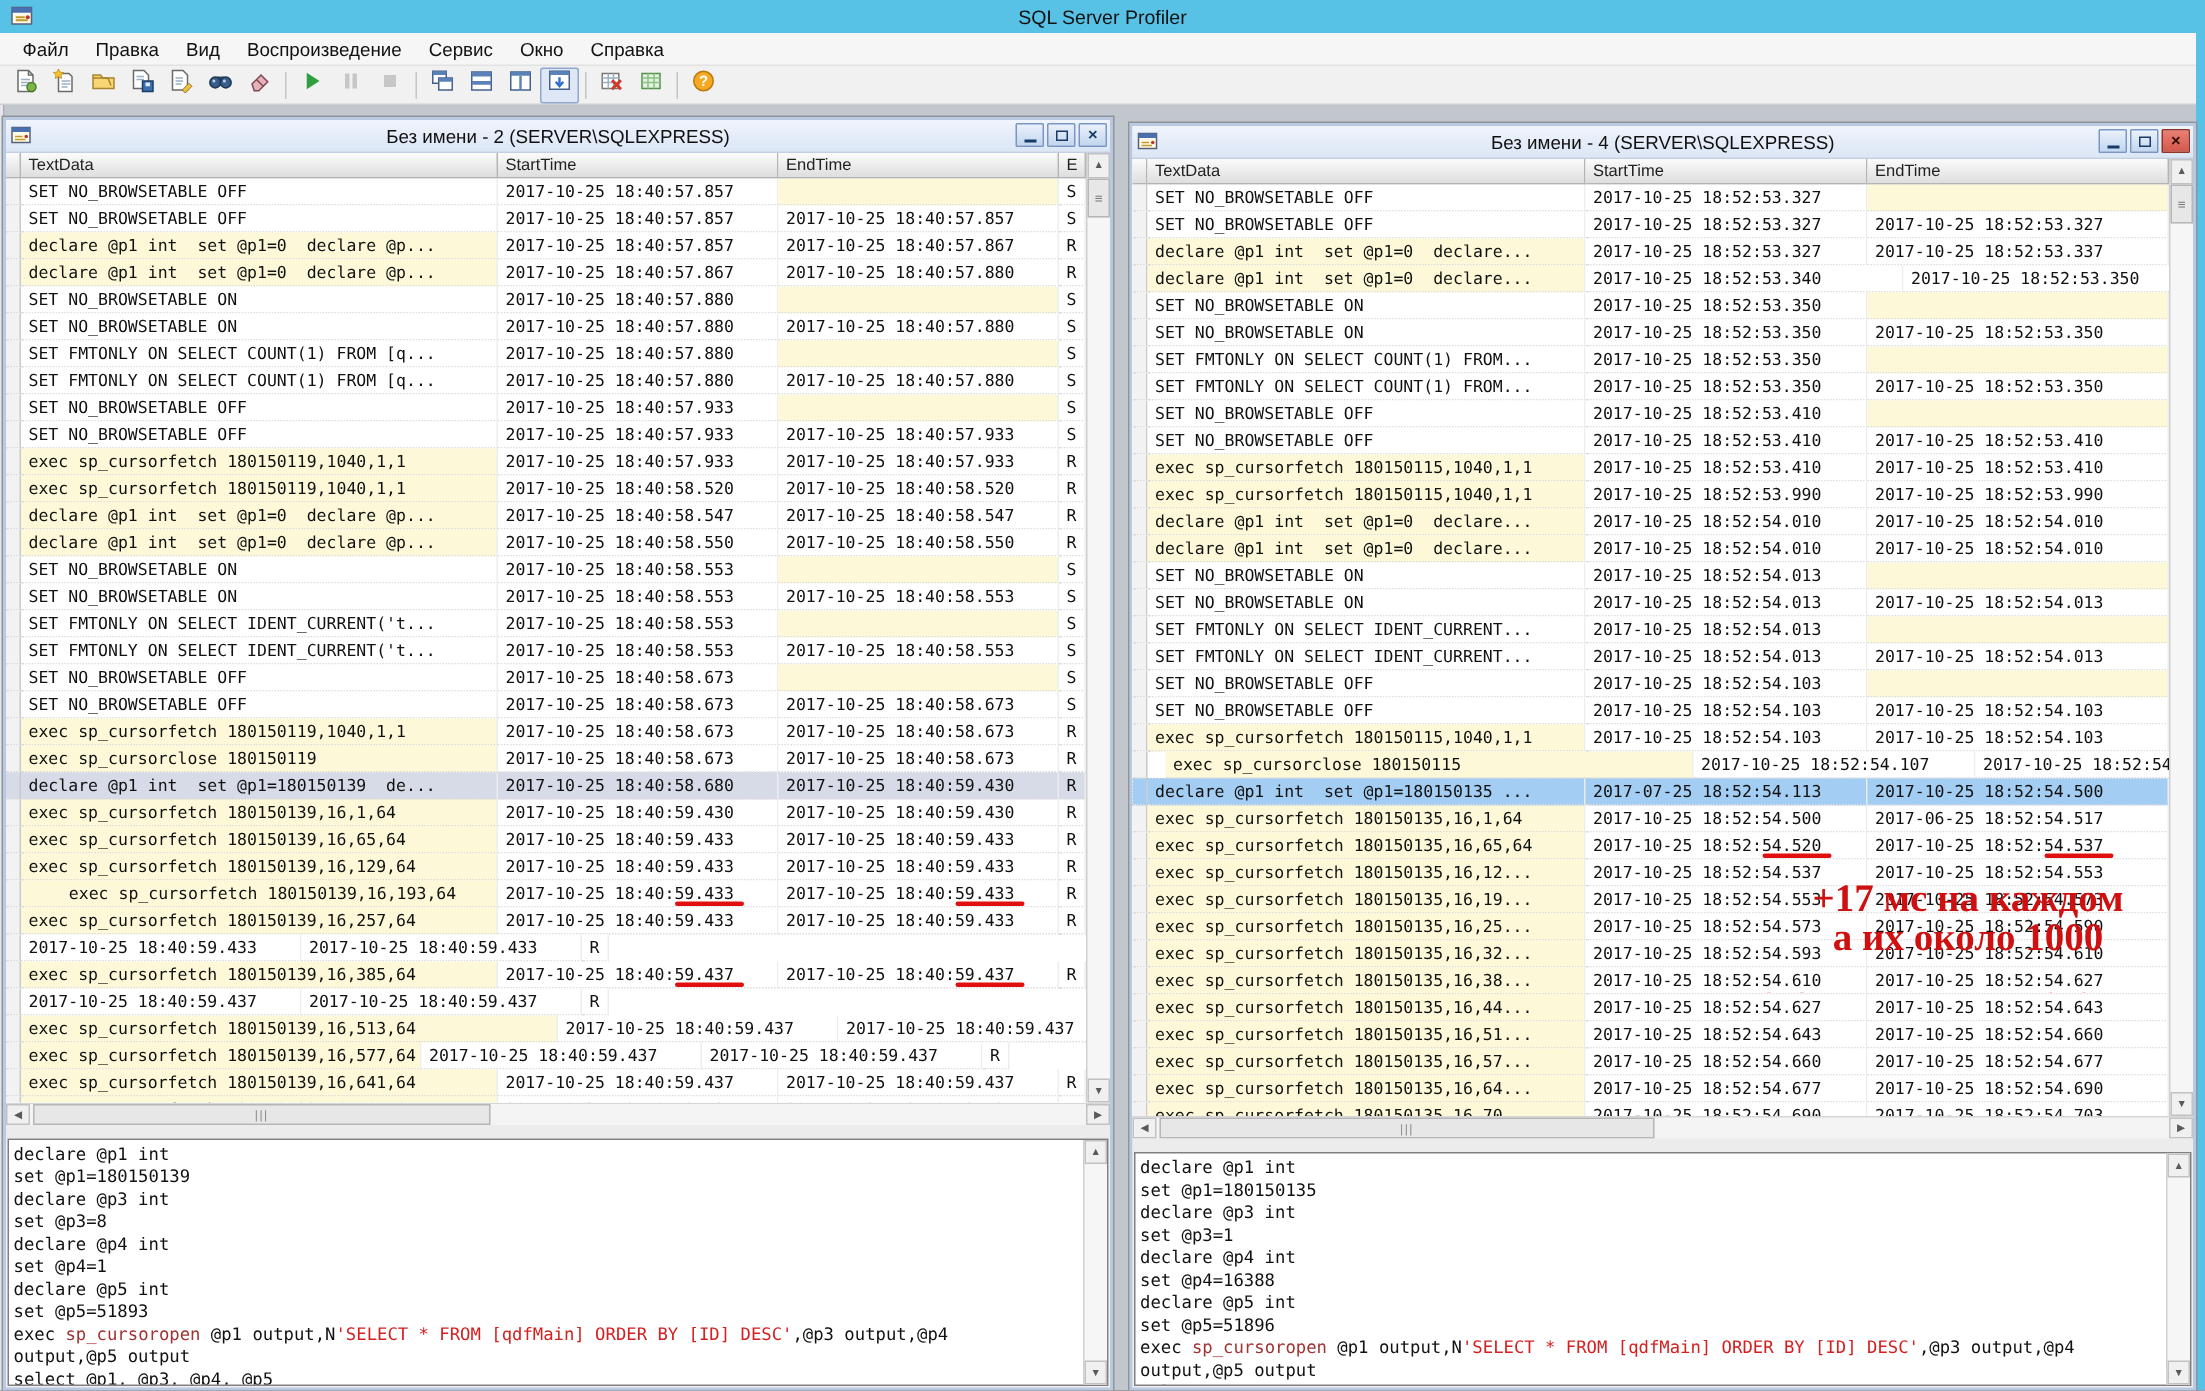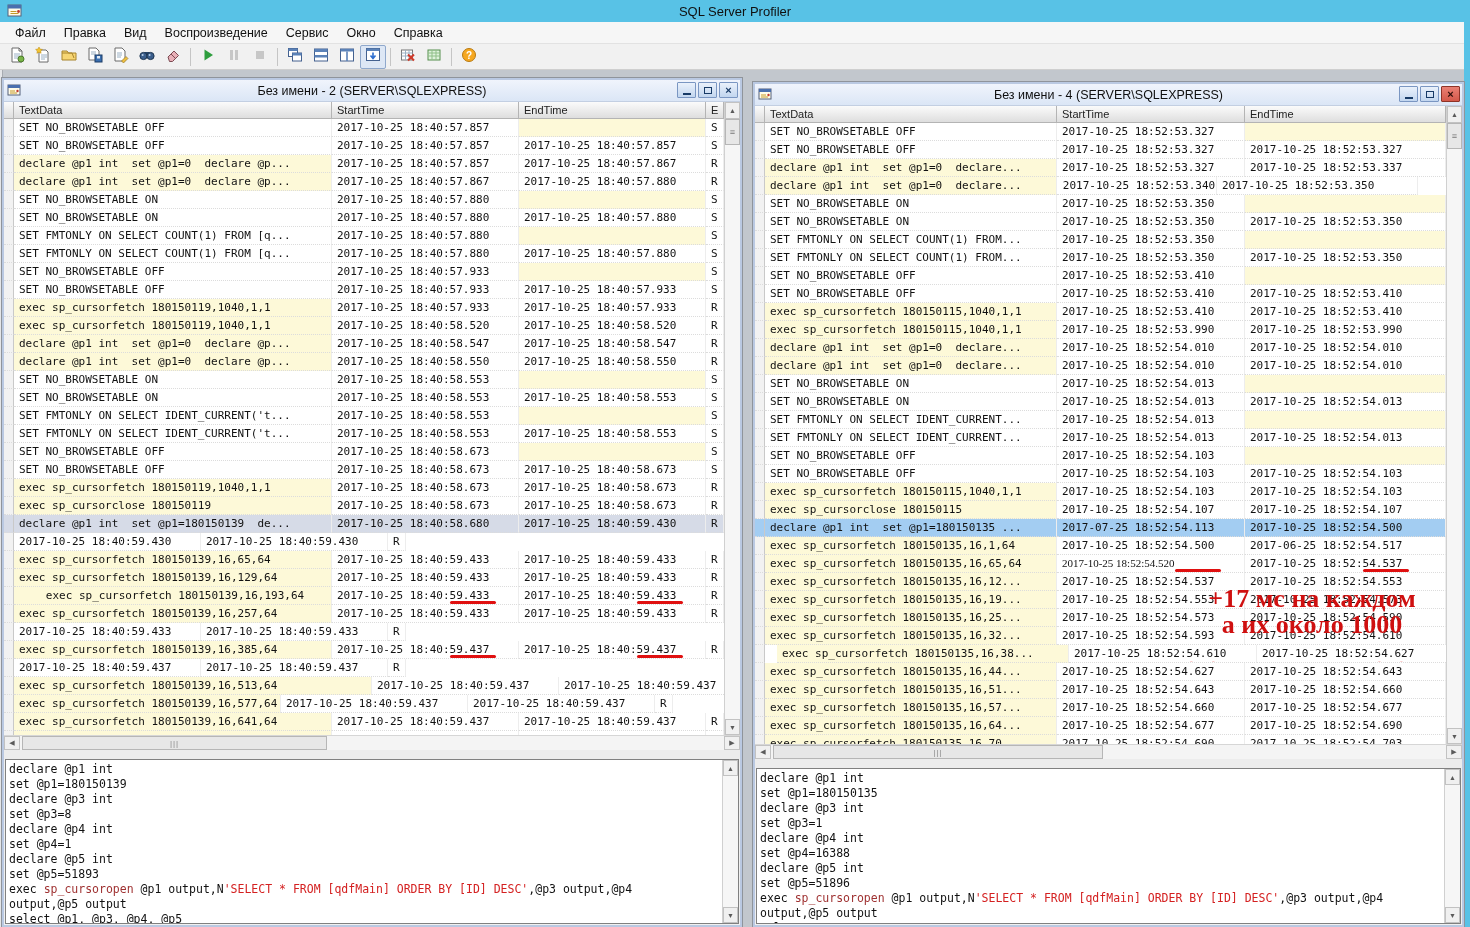--- a/index.html
+++ b/index.html
@@ -422,20 +422,21 @@
           </div>
           <div class="trow sel-inactive">
             <div class="cell rownum" style="width: 10px;"></div>
             <div class="cell yellow" style="width: 318px;">declare @p1 int  set @p1=180150139  de...</div>
             <div class="cell" style="width: 187px;">2017-10-25 18:40:58.680</div>
             <div class="cell" style="width: 187px;">2017-10-25 18:40:59.430</div>
             <div class="cell" style="width: 18px;">R</div>
           </div>
           <div class="trow">
             <div class="cell rownum" style="width: 10px;"></div>
+            <div class="cell yellow" style="width: 318px;">exec sp_cursorfetch 180150139,16,1,64</div>
             <div class="cell" style="width: 187px;">2017-10-25 18:40:59.430</div>
             <div class="cell" style="width: 187px;">2017-10-25 18:40:59.430</div>
             <div class="cell" style="width: 18px;">R</div>
           </div>
           <div class="trow">
             <div class="cell rownum" style="width: 10px;"></div>
             <div class="cell yellow" style="width: 318px;">exec sp_cursorfetch 180150139,16,65,64</div>
             <div class="cell" style="width: 187px;">2017-10-25 18:40:59.433</div>
             <div class="cell" style="width: 187px;">2017-10-25 18:40:59.433</div>
             <div class="cell" style="width: 18px;">R</div>
@@ -575,21 +576,21 @@
           </div>
           <div class="trow">
             <div class="cell rownum" style="width: 10px;"></div>
             <div class="cell yellow" style="width: 292px;">declare @p1 int  set @p1=0  declare...</div>
             <div class="cell" style="width: 188px;">2017-10-25 18:52:53.327</div>
             <div class="cell" style="width: 201px;">2017-10-25 18:52:53.337</div>
           </div>
           <div class="trow">
             <div class="cell rownum" style="width: 10px;"></div>
             <div class="cell yellow" style="width: 292px;">declare @p1 int  set @p1=0  declare...</div>
-            <div class="cell" style="width: 160px; text-align: center;">2017-10-25 18:52:53.340</div>
+            <div class="cell" style="width: 212px;">2017-10-25 18:52:53.340</div>
             <div class="cell" style="width: 201px;">2017-10-25 18:52:53.350</div>
           </div>
           <div class="trow">
             <div class="cell rownum" style="width: 10px;"></div>
             <div class="cell" style="width: 292px;">SET NO_BROWSETABLE ON</div>
             <div class="cell" style="width: 188px;">2017-10-25 18:52:53.350</div>
             <div class="cell yellow" style="width: 201px;"></div>
           </div>
           <div class="trow">
             <div class="cell rownum" style="width: 10px;"></div>
@@ -682,40 +683,40 @@
             <div class="cell" style="width: 201px;">2017-10-25 18:52:54.103</div>
           </div>
           <div class="trow">
             <div class="cell rownum" style="width: 10px;"></div>
             <div class="cell yellow" style="width: 292px;">exec sp_cursorfetch 180150115,1040,1,1</div>
             <div class="cell" style="width: 188px;">2017-10-25 18:52:54.103</div>
             <div class="cell" style="width: 201px;">2017-10-25 18:52:54.103</div>
           </div>
           <div class="trow">
             <div class="cell rownum" style="width: 10px;"></div>
-            <div class="cell yellow" style="width: 292px;">exec sp_cursorclose 180150115</div>
+            <div class="cell yellow" style="width: 352px; margin-left: 12px;">exec sp_cursorclose 180150115</div>
             <div class="cell" style="width: 188px;">2017-10-25 18:52:54.107</div>
             <div class="cell" style="width: 201px;">2017-10-25 18:52:54.107</div>
           </div>
           <div class="trow sel-active">
             <div class="cell rownum" style="width: 10px;"></div>
             <div class="cell yellow" style="width: 292px;">declare @p1 int  set @p1=180150135 ...</div>
             <div class="cell" style="width: 188px;">2017-07-25 18:52:54.113</div>
             <div class="cell" style="width: 201px;">2017-10-25 18:52:54.500</div>
           </div>
           <div class="trow">
             <div class="cell rownum" style="width: 10px;"></div>
             <div class="cell yellow" style="width: 292px;">exec sp_cursorfetch 180150135,16,1,64</div>
             <div class="cell" style="width: 188px;">2017-10-25 18:52:54.500</div>
             <div class="cell" style="width: 201px;">2017-06-25 18:52:54.517</div>
           </div>
           <div class="trow">
             <div class="cell rownum" style="width: 10px;"></div>
             <div class="cell yellow" style="width: 292px;">exec sp_cursorfetch 180150135,16,65,64</div>
-            <div class="cell" style="width: 188px; font-family: Liberation Serif, serif;">2017-10-25 18:52:54.520<span class="mark-line"></span></div>
+            <div class="cell" style="width: 188px;">2017-10-25 18:52:54.520<span class="mark-line"></span></div>
             <div class="cell" style="width: 201px;">2017-10-25 18:52:54.537<span class="mark-line"></span></div>
           </div>
           <div class="trow">
             <div class="cell rownum" style="width: 10px;"></div>
             <div class="cell yellow" style="width: 292px;">exec sp_cursorfetch 180150135,16,12...</div>
             <div class="cell" style="width: 188px;">2017-10-25 18:52:54.537</div>
             <div class="cell" style="width: 201px;">2017-10-25 18:52:54.553</div>
           </div>
           <div class="trow">
             <div class="cell rownum" style="width: 10px;"></div>
@@ -730,21 +731,21 @@
             <div class="cell" style="width: 201px;">2017-10-25 18:52:54.590</div>
           </div>
           <div class="trow">
             <div class="cell rownum" style="width: 10px;"></div>
             <div class="cell yellow" style="width: 292px;">exec sp_cursorfetch 180150135,16,32...</div>
             <div class="cell" style="width: 188px;">2017-10-25 18:52:54.593</div>
             <div class="cell" style="width: 201px;">2017-10-25 18:52:54.610</div>
           </div>
           <div class="trow">
             <div class="cell rownum" style="width: 10px;"></div>
-            <div class="cell yellow" style="width: 292px; margin-left: 12px;">exec sp_cursorfetch 180150135,16,38...</div>
+            <div class="cell yellow" style="width: 292px;">exec sp_cursorfetch 180150135,16,38...</div>
             <div class="cell" style="width: 188px;">2017-10-25 18:52:54.610<span class="mark-wave"><svg width="48" height="8">
                   <path d="M1 5 Q6 1 12 5 T23 5 T34 5 T46 4" stroke="#e01010" stroke-width="2.4" fill="none" stroke-linecap="round"></path>
                 </svg></span></div>
             <div class="cell" style="width: 201px;">2017-10-25 18:52:54.627<span class="mark-wave"><svg width="48" height="8">
                   <path d="M1 5 Q6 1 12 5 T23 5 T34 5 T46 4" stroke="#e01010" stroke-width="2.4" fill="none" stroke-linecap="round"></path>
                 </svg></span></div>
           </div>
           <div class="trow">
             <div class="cell rownum" style="width: 10px;"></div>
             <div class="cell yellow" style="width: 292px;">exec sp_cursorfetch 180150135,16,44...</div>

